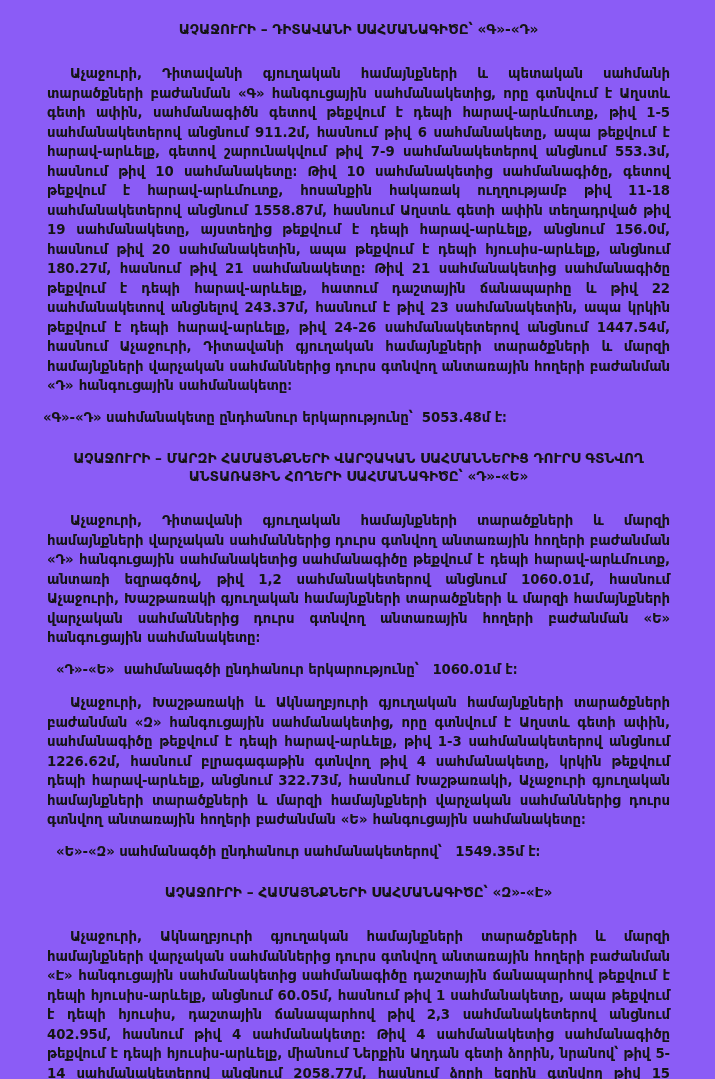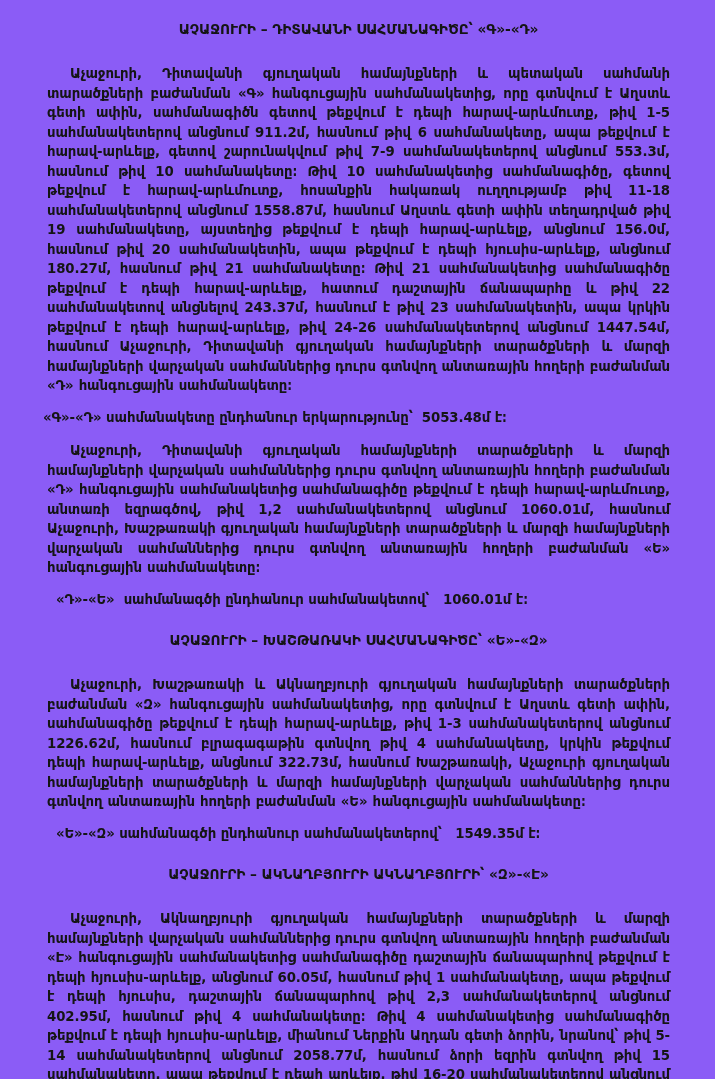--- a/index.html
+++ b/index.html
@@ -51,28 +51,28 @@
 
 <div class="page">
 
   <section class="section">
     <h1 class="section-title">ԱՉԱՋՈՒՐԻ – ԴԻՏԱՎԱՆԻ  ՍԱՀՄԱՆԱԳԻԾԸ՝  «Գ»-«Դ»</h1>
     <p class="body-paragraph">Աչաջուրի, Դիտավանի գյուղական համայնքների և պետական սահմանի տարածքների բաժանման «Գ» հանգուցային սահմանակետից, որը գտնվում է Աղստև գետի ափին, սահմանագիծն գետով թեքվում է դեպի հարավ-արևմուտք, թիվ 1-5 սահմանակետերով անցնում 911.2մ, հասնում թիվ 6 սահմանակետը, ապա թեքվում է հարավ-արևելք, գետով շարունակվում թիվ 7-9 սահմանակետերով անցնում 553.3մ, հասնում թիվ 10 սահմանակետը։ Թիվ 10 սահմանակետից սահմանագիծը, գետով թեքվում է հարավ-արևմուտք, հոսանքին հակառակ ուղղությամբ թիվ 11-18 սահմանակետերով անցնում 1558.87մ, հասնում Աղստև գետի ափին տեղադրված թիվ 19 սահմանակետը, այստեղից թեքվում է դեպի հարավ-արևելք, անցնում 156.0մ, հասնում թիվ 20 սահմանակետին, ապա թեքվում է դեպի հյուսիս-արևելք, անցնում 180.27մ, հասնում թիվ 21 սահմանակետը։ Թիվ 21 սահմանակետից սահմանագիծը թեքվում է դեպի հարավ-արևելք, հատում դաշտային ճանապարհը և թիվ 22 սահմանակետով անցնելով 243.37մ, հասնում է թիվ 23 սահմանակետին, ապա կրկին թեքվում է դեպի հարավ-արևելք, թիվ 24-26 սահմանակետերով անցնում 1447.54մ, հասնում Աչաջուրի, Դիտավանի գյուղական համայնքների տարածքների և մարզի համայնքների վարչական սահմաններից դուրս գտնվող անտառային հողերի բաժանման «Դ» հանգուցային սահմանակետը։</p>
     <p class="total-line">«Գ»-«Դ» սահմանակետը ընդհանուր երկարությունը՝  5053.48մ է։</p>
   </section>
 
   <section class="section">
+    <h1 class="section-title">ԱՉԱՋՈՒՐԻ  –  ՄԱՐԶԻ ՀԱՄԱՅՆՔՆԵՐԻ ՎԱՐՉԱԿԱՆ ՍԱՀՄԱՆՆԵՐԻՑ ԴՈՒՐՍ ԳՏՆՎՈՂ ԱՆՏԱՌԱՅԻՆ ՀՈՂԵՐԻ ՍԱՀՄԱՆԱԳԻԾԸ՝  «Դ»-«Ե»</h1>
     <p class="body-paragraph">Աչաջուրի, Դիտավանի գյուղական համայնքների տարածքների և մարզի համայնքների վարչական սահմաններից դուրս գտնվող անտառային հողերի բաժանման «Դ» հանգուցային սահմանակետից սահմանագիծը թեքվում է դեպի հարավ-արևմուտք, անտառի եզրագծով, թիվ 1,2 սահմանակետերով անցնում 1060.01մ, հասնում Աչաջուրի, Խաշթառակի գյուղական համայնքների տարածքների և մարզի համայնքների վարչական սահմաններից դուրս գտնվող անտառային հողերի բաժանման «Ե» հանգուցային սահմանակետը։</p>
-    <p class="total-line indented">«Դ»-«Ե»  սահմանագծի ընդհանուր սահմանակետով՝   1060.01մ է։</p>
+    <p class="total-line indented">«Դ»-«Ե»  սահմանագծի ընդհանուր երկարությունը՝   1060.01մ է։</p>
   </section>
 
   <section class="section">
-    <h1 class="section-title">ԱՉԱՋՈՒՐԻ – ԽԱՇԹԱՌԱԿԻ  ՍԱՀՄԱՆԱԳԻԾԸ՝  «Ե»-«Զ»</h1>
     <p class="body-paragraph">Աչաջուրի, Խաշթառակի և Ակնաղբյուրի գյուղական համայնքների տարածքների բաժանման «Զ» հանգուցային սահմանակետից, որը գտնվում է Աղստև գետի ափին, սահմանագիծը թեքվում է դեպի հարավ-արևելք, թիվ 1-3 սահմանակետերով անցնում 1226.62մ, հասնում բլրագագաթին գտնվող թիվ 4 սահմանակետը, կրկին թեքվում դեպի հարավ-արևելք, անցնում 322.73մ, հասնում Խաշթառակի, Աչաջուրի գյուղական համայնքների տարածքների և մարզի համայնքների վարչական սահմաններից դուրս գտնվող անտառային հողերի բաժանման «Ե» հանգուցային սահմանակետը։</p>
     <p class="total-line indented">«Ե»-«Զ» սահմանագծի ընդհանուր սահմանակետերով՝   1549.35մ է։</p>
   </section>
 
   <section class="section">
-    <h1 class="section-title">ԱՉԱՋՈՒՐԻ – ԱԿՆԱՂԲՅՈՒՐԻ ԱԿՆԱՂԲՅՈՒՐԻ՝  «Զ»-«Է»</h1>
+    <h1 class="section-title">ԱՉԱՋՈՒՐԻ – ՀԱՄԱՅՆՔՆԵՐԻ ՍԱՀՄԱՆԱԳԻԾԸ՝  «Զ»-«Է»</h1>
     <p class="body-paragraph">Աչաջուրի, Ակնաղբյուրի գյուղական համայնքների տարածքների և մարզի համայնքների վարչական սահմաններից դուրս գտնվող անտառային հողերի բաժանման «Է» հանգուցային սահմանակետից սահմանագիծը դաշտային ճանապարհով թեքվում է դեպի հյուսիս-արևելք, անցնում 60.05մ, հասնում թիվ 1 սահմանակետը, ապա թեքվում է դեպի հյուսիս, դաշտային ճանապարհով թիվ 2,3 սահմանակետերով անցնում 402.95մ, հասնում թիվ 4 սահմանակետը։ Թիվ 4 սահմանակետից սահմանագիծը թեքվում է դեպի հյուսիս-արևելք, միանում Ներքին Աղդան գետի ձորին, նրանով՝ թիվ 5-14 սահմանակետերով անցնում 2058.77մ, հասնում ձորի եզրին գտնվող թիվ 15 սահմանակետը, ապա թեքվում է դեպի արևելք, թիվ 16-20 սահմանակետերով անցնում 897.94մ, հասնում թիվ 21 սահմանակետը։ Թիվ 21 սահմանակետից սահմանագիծը թեքվում է դեպի հարավ-արևելք, ձորով՝ թիվ 22-24 սահմանակետերով անցնում 585.45մ, հասնում թիվ 25 սահմանակետը, ապա թեքվում է դեպի հարավ-արևմուտք, անցնում 144.22մ,</p>
   </section>
 
 </div>
 
 </body></html>

